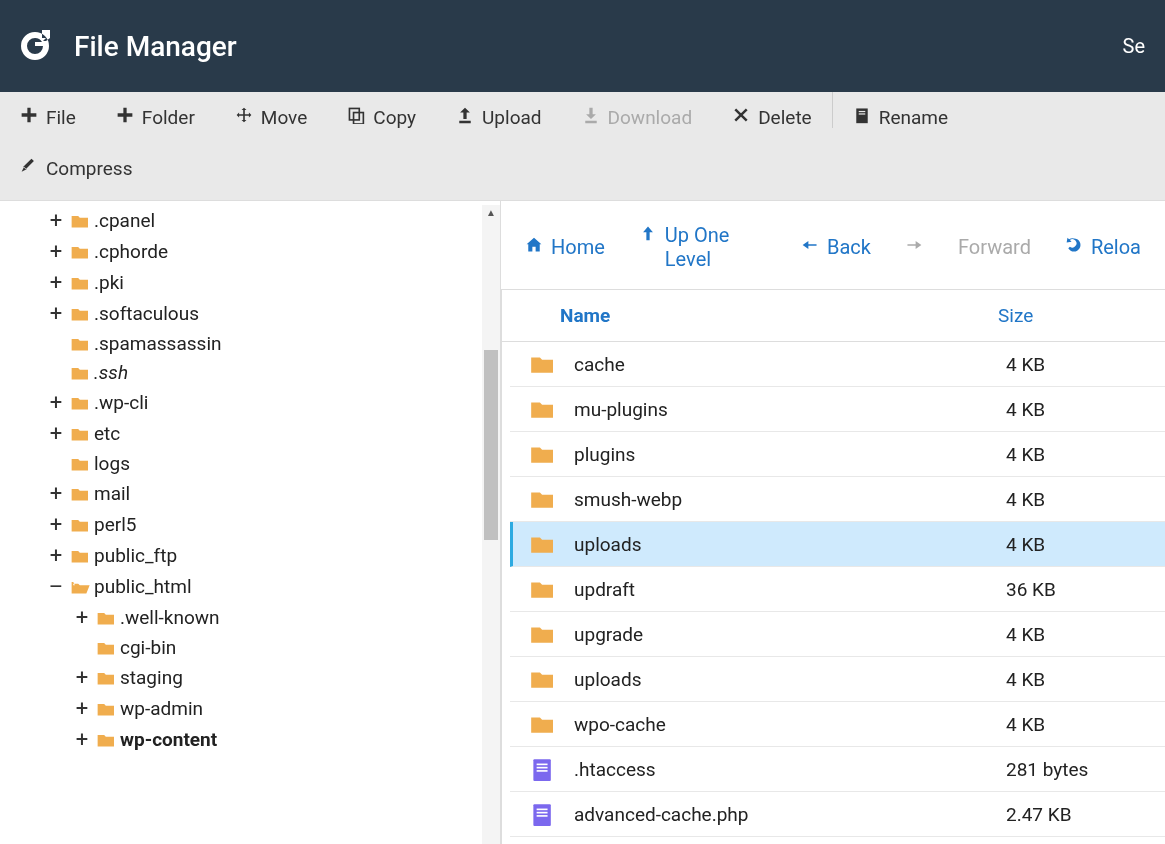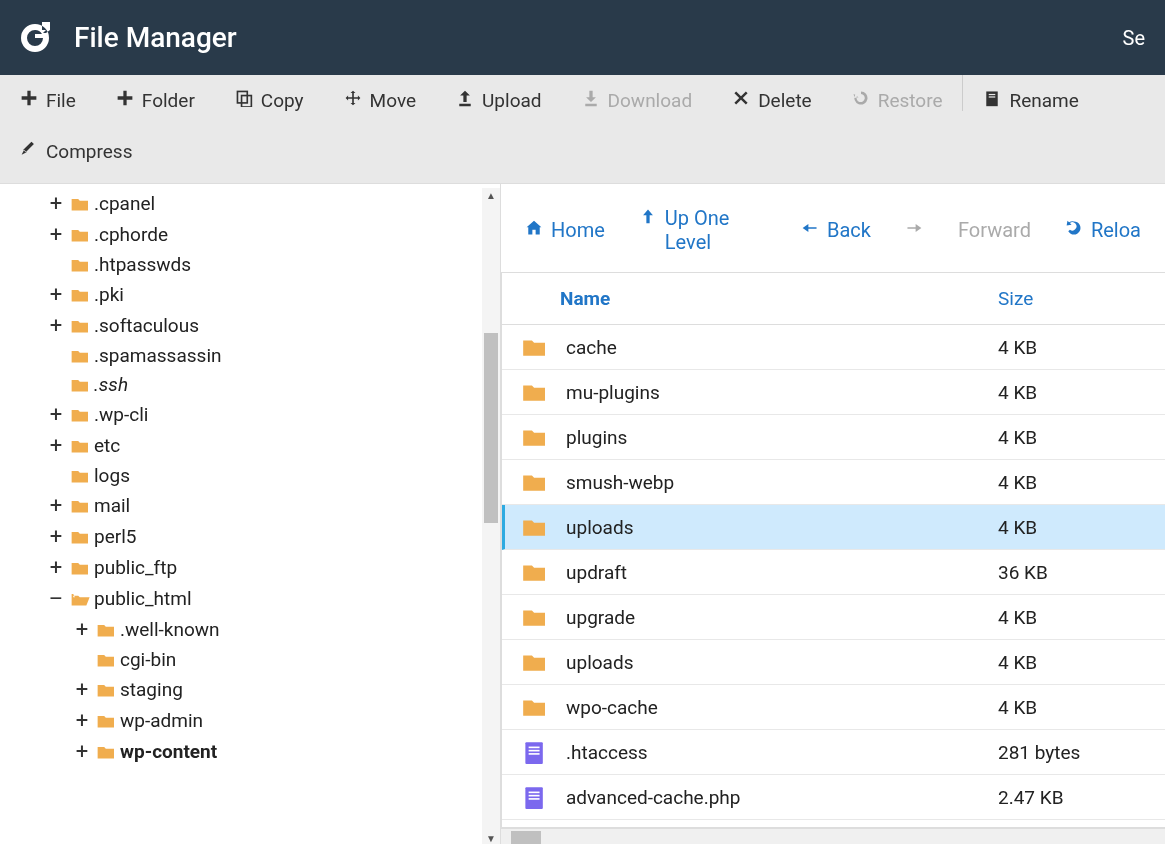--- a/index.html
+++ b/index.html
@@ -1,18 +1,18 @@
 <!DOCTYPE html>
 <html><head>
 <meta charset="utf-8">
 <style>
 * { margin: 0; padding: 0; box-sizing: border-box; font-family: -apple-system, BlinkMacSystemFont, "Segoe UI", Roboto, Helvetica, Arial, sans-serif; }
 body { width: 1165px; height: 844px; overflow: hidden; background: #fff; }
 
-.header { background: #293a4a; height: 75px; display: flex; align-items: center; padding: 0 20px; color: #fff; }
+.header { background: #293a4a; height: 92px; display: flex; align-items: center; padding: 0 20px; color: #fff; }
 .cp-logo { display: flex; align-items: center; gap: 14px; }
 .cp-logo svg { width: 40px; height: 40px; }
 .cp-title { font-size: 28px; font-weight: 500; }
 .header-right { margin-left: auto; font-size: 20px; }
 
 .toolbar { background: #e9e9e9; display: flex; flex-wrap: wrap; align-items: center; padding: 0; min-height: 52px; border-bottom: 1px solid #ddd; }
 .toolbar-item { display: flex; align-items: center; gap: 8px; padding: 14px 20px; font-size: 19px; color: #333; cursor: pointer; }
 .toolbar-item.disabled { color: #aaa; cursor: default; }
 .toolbar-item svg { width: 18px; height: 18px; }
 .toolbar-sep { width: 1px; height: 36px; background: #ccc; }
@@ -31,21 +31,21 @@
 .nav-bar { display: flex; align-items: center; gap: 34px; padding: 22px 24px 18px; font-size: 20px; }
 .nav-item { display: flex; gap: 8px; cursor: pointer; }
 .nav-item.blue { color: #2176c7; }
 .nav-item.disabled { color: #aaa; cursor: default; gap: 35px; }
 .nav-item svg { width: 18px; height: 18px; }
 
 .table { border: 1px solid #ddd; border-right: none; flex: 1; overflow: auto; }
 .table-header { display: flex; padding: 14px 16px; font-size: 19px; color: #2176c7; border-bottom: 1px solid #ddd; }
 .col-name { flex: 0 0 480px; padding-left: 42px; font-weight: bold; }
 .col-size { flex: 0 0 140px; }
-.table-row { display: flex; align-items: center; padding: 10px 16px; font-size: 19px; border-bottom: 1px solid #e8e8e8; cursor: pointer; }
+.table-row { display: flex; align-items: center; padding: 10px 16px; font-size: 19px; border-bottom: 1px solid #e8e8e8; cursor: pointer; margin-left: 8px; }
 .table-row.selected { background: #cfeafd; border-left: 3px solid #2daae1; padding-left: 13px; }
 .row-icon { width: 30px; height: 24px; flex-shrink: 0; }
 .row-name { flex: 0 0 450px; padding-left: 18px; color: #222; }
 .row-size { flex: 0 0 140px; color: #222; }
 
 .hscroll { height: 18px; background: #f0f0f0; border-top: 1px solid #ddd; position: relative; }
 .hscroll-thumb { position: absolute; left: 10px; width: 30px; height: 14px; top: 2px; background: #c0c0c0; }
 
 .sidebar-scroll { height: 100%; display: flex; }
 .sidebar-inner { flex: 1; }
@@ -144,53 +144,47 @@
         <span>File</span>
       </div>
       <div class="toolbar-item">
         <span><svg viewBox="0 0 22 22" width="18" height="18" class="">
             <use href="#i-plus"></use>
           </svg></span>
         <span>Folder</span>
       </div>
       <div class="toolbar-item">
         <span><svg viewBox="0 0 22 22" width="18" height="18" class="">
+            <use href="#i-move"></use>
+          </svg></span>
+        <span>Move</span>
+      </div>
+      <div class="toolbar-item">
+        <span><svg viewBox="0 0 22 22" width="18" height="18" class="">
             <use href="#i-copy"></use>
           </svg></span>
         <span>Copy</span>
       </div>
       <div class="toolbar-item">
         <span><svg viewBox="0 0 22 22" width="18" height="18" class="">
-            <use href="#i-move"></use>
-          </svg></span>
-        <span>Move</span>
-      </div>
-      <div class="toolbar-item">
-        <span><svg viewBox="0 0 22 22" width="18" height="18" class="">
             <use href="#i-upload"></use>
           </svg></span>
         <span>Upload</span>
       </div>
       <div class="toolbar-item disabled">
         <span><svg viewBox="0 0 22 22" width="18" height="18" class="">
             <use href="#i-download"></use>
           </svg></span>
         <span>Download</span>
       </div>
       <div class="toolbar-item">
         <span><svg viewBox="0 0 22 22" width="18" height="18" class="">
             <use href="#i-delete"></use>
           </svg></span>
         <span>Delete</span>
-      </div>
-      <div class="toolbar-item disabled">
-        <span><svg viewBox="0 0 22 22" width="18" height="18" class="">
-            <use href="#i-restore"></use>
-          </svg></span>
-        <span>Restore</span>
       </div>
       <div class="toolbar-sep"></div>
       <div class="toolbar-item">
         <span><svg viewBox="0 0 22 22" width="18" height="18" class="">
             <use href="#i-rename"></use>
           </svg></span>
         <span>Rename</span>
       </div>
     </div>
   <div class="toolbar-row2" id="tb-row2">
@@ -214,27 +208,20 @@
                   <use href="#i-folder"></use>
                 </svg></span>
               <span class="tree-label ">.cpanel</span>
             </div>
             <div class="tree-node" style="padding-left: 40px;">
               <span class="tree-expand">+</span>
               <span class="tree-icon"><svg viewBox="0 0 22 22" width="22" height="18" class="">
                   <use href="#i-folder"></use>
                 </svg></span>
               <span class="tree-label ">.cphorde</span>
-            </div>
-            <div class="tree-node" style="padding-left: 40px;">
-              <span class="tree-expand"></span>
-              <span class="tree-icon"><svg viewBox="0 0 22 22" width="22" height="18" class="">
-                  <use href="#i-folder"></use>
-                </svg></span>
-              <span class="tree-label ">.htpasswds</span>
             </div>
             <div class="tree-node" style="padding-left: 40px;">
               <span class="tree-expand">+</span>
               <span class="tree-icon"><svg viewBox="0 0 22 22" width="22" height="18" class="">
                   <use href="#i-folder"></use>
                 </svg></span>
               <span class="tree-label ">.pki</span>
             </div>
             <div class="tree-node" style="padding-left: 40px;">
               <span class="tree-expand">+</span>

